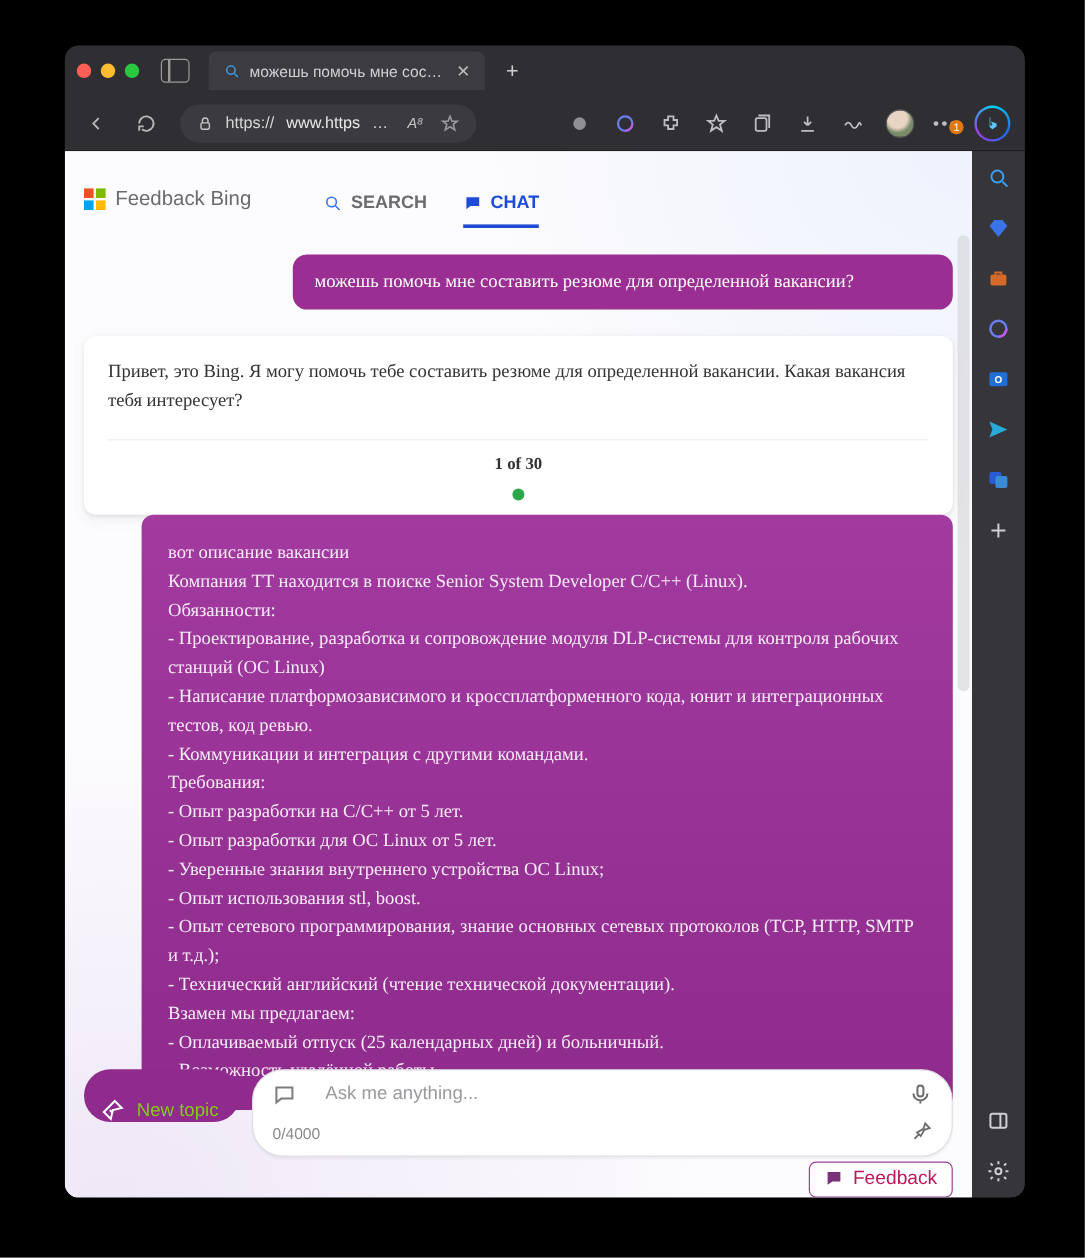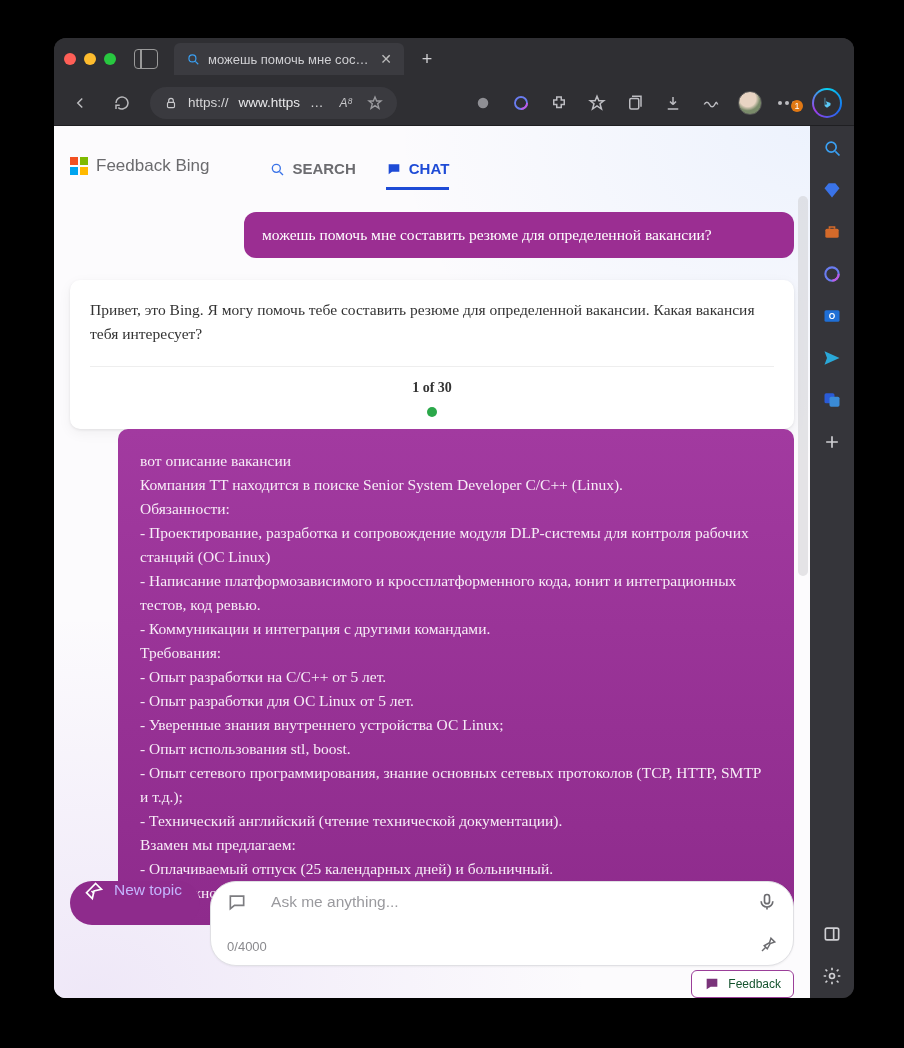--- a/index.html
+++ b/index.html
@@ -151,49 +151,49 @@
 
   
   .compose-wrap {
     position:absolute; left:0; right:0; bottom:0;
     padding: 8px 16px 0 16px;
     display:flex; flex-direction:column;
   }
   .compose-row { display:flex; align-items:flex-start; gap:10px; }
   .new-topic-pill {
     height:44px; border-radius:26px;
-    background:#8e2b8c; color:#c4b5fd;
-    display:flex; align-items:flex-start; gap:10px;
+    background:#8e2b8c; color:#84cc16;
+    display:flex; align-items:flex-end; gap:10px;
     padding:0 18px 0 14px; font-size:15.5px; font-weight:500;
     flex:0 0 auto;
   }
   .new-topic-pill svg { width:20px; height:20px; }
   .compose-box {
     flex:1;
     background:#fff; border:1px solid #e0e0e4; border-radius:26px;
     box-shadow: 0 1px 2px rgba(0,0,0,.05);
     padding:10px 16px 8px 16px;
   }
   .compose-top { display:flex; align-items:center; gap:24px;justify-content:flex-end; }
   .compose-top svg { width:20px; height:20px; color:#7c7c80; }
   .compose-input {
     flex:1; border:none; outline:none; font-size:15.5px; color:#333;
     background:transparent;
   }
   .compose-input::placeholder { color:#9a9a9e; }
-  .compose-bottom { display:flex; justify-content:space-between; align-items:center; margin-top:24px; font-size:13px; color:#8a8a8e; }
+  .compose-bottom { display:flex; justify-content:space-between; align-items:center; margin-top:12px; font-size:13px; color:#8a8a8e; }
   .pin-icon svg { width:18px; height:18px; color:#6c6c70; }
 
   .feedback-pill {
     align-self:flex-end;
     margin-top:4px;
-    border:1px solid #9b3f99; color:#14532d;
+    border:1px solid #9b3f99; color:#be185d;
     border-radius:6px; padding:5px 12px;
-    display:flex; align-items:center; gap:8px;
-    font-size:12px; background:#fff;
+    display:flex; align-items:flex-start; gap:8px;
+    font-size:16px; background:#fff;
   }
   .feedback-pill svg { width:16px; height:16px; }
 
   .vscroll {
     position:absolute; right:2px; top:70px; width:10px; height:380px;
     background:#cfcfd3; border-radius:5px; opacity:.55;
   }
 </style>
 </head>
 <body>

